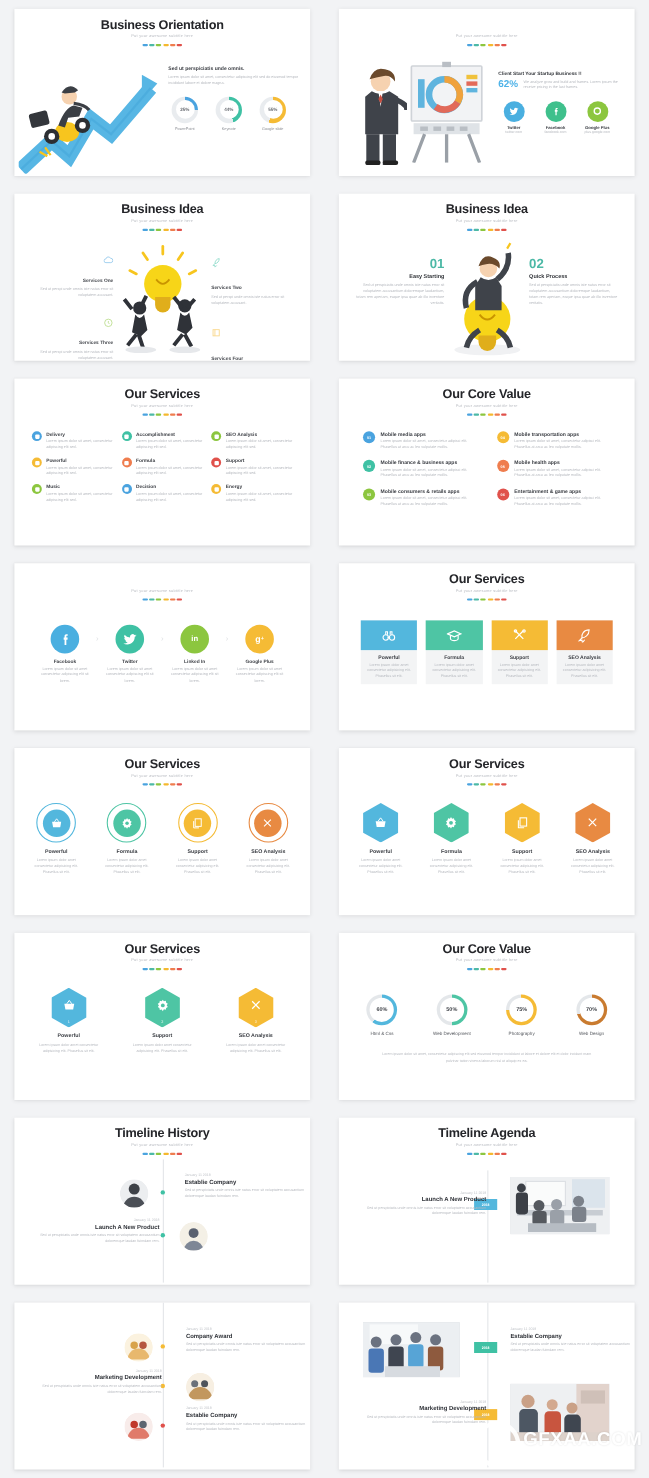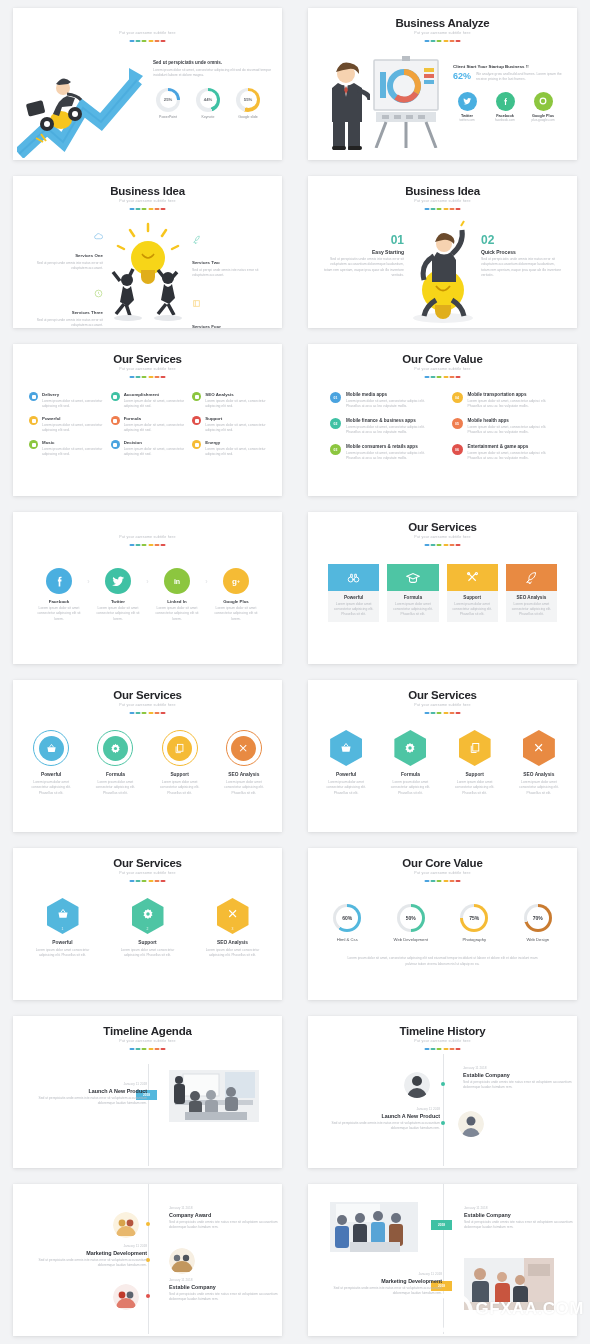--- a/index.html
+++ b/index.html
@@ -151,20 +151,21 @@
   .wm-txt{font-size:17px;font-weight:bold;color:#ffffff;line-height:1;letter-spacing:.5px;text-shadow:0 0 2px rgba(0,0,0,.12);}
   .wm-sub{font-size:6px;color:#ffffff;letter-spacing:5px;text-align:center;margin-top:1px;}
 </style>
 </head>
 <body>
 
 <div class="sheet">
 
   <div class="cell">
     <div class="slide">
+      <div class="s-title">Business Orientation</div>
       <div class="s-sub">Put your awesome subtitle here</div>
       <div class="divider">
         <i style="background:#4aa3df"></i>
           <i style="background:#4cb9a6"></i>
           <i style="background:#8cc63f"></i>
           <i style="background:#f5b82e"></i>
           <i style="background:#ef7d4e"></i>
           <i style="background:#e0514b"></i>
       </div>
       <svg class="s1-art" viewBox="0 0 128 108">
@@ -205,21 +206,20 @@
               </div>
             <div class="ring-lbl">Google slide</div>
           </div>
         </div>
       </div>
     </div>
   </div>
 
   <div class="cell">
     <div class="slide">
-      <div class="s-title">Business Analyze</div>
       <div class="s-sub">Put your awesome subtitle here</div>
       <div class="divider">
         <i style="background:#4aa3df"></i>
           <i style="background:#4cb9a6"></i>
           <i style="background:#8cc63f"></i>
           <i style="background:#f5b82e"></i>
           <i style="background:#ef7d4e"></i>
           <i style="background:#e0514b"></i>
       </div>
       <svg class="s2-man" viewBox="0 0 40 90">
@@ -873,20 +873,62 @@
             </div>
           <div class="t">Web Design</div>
         </div>
       </div>
       <div class="s12-foot">Lorem ipsum dolor sit amet, consectetur adipiscing elit sed eiusmod tempor incididunt ut labore et dolore elit et dolor incidunt mam pulvinar tation viverra laborum nisl ut aliquip ex ea.</div>
     </div>
   </div>
 
   <div class="cell">
     <div class="slide">
+      <div class="s-title">Timeline History</div>
+      <div class="s-sub">Put your awesome subtitle here</div>
+      <div class="divider">
+        <i style="background:#4aa3df"></i>
+          <i style="background:#4cb9a6"></i>
+          <i style="background:#8cc63f"></i>
+          <i style="background:#f5b82e"></i>
+          <i style="background:#ef7d4e"></i>
+          <i style="background:#e0514b"></i>
+      </div>
+      <div class="tl-line"></div>
+      <div class="tl-dot" style="top:68px;background:#3fc1a4"></div>
+      <div class="tl-dot" style="top:107px;background:#3fc1a4"></div>
+      <div class="avatar" style="left:96px;top:56px;">
+        <svg viewBox="0 0 26 26" width="26" height="26">
+            <circle cx="13" cy="13" r="13" fill="#eceef0"></circle>
+            <circle cx="13" cy="9" r="5" fill="#3e4248"></circle>
+            <path d="M3 26a10 10 0 0 1 20 0z" fill="#4b4f56"></path>
+          </svg>
+      </div>
+      <div class="tl-box" style="left:155px;top:50px;">
+        <div class="tl-date">January 11 2018</div>
+        <div class="tl-h">Establie Company</div>
+        <div class="tl-b">Sed ut perspiciatis unde omnis iste natus error sit voluptatem accusantium doloremque laudan fuimdam rem.</div>
+      </div>
+      <div class="avatar" style="left:150px;top:95px;">
+        <svg viewBox="0 0 26 26" width="26" height="26">
+            <circle cx="13" cy="13" r="13" fill="#f4f0e6"></circle>
+            <circle cx="13" cy="10" r="4.5" fill="#5a6170"></circle>
+            <path d="M4 26a9 9 0 0 1 18 0z" fill="#7e8796"></path>
+          </svg>
+      </div>
+      <div class="tl-box" style="left:20px;top:91px;text-align:right;">
+        <div class="tl-date">January 11 2018</div>
+        <div class="tl-h">Launch A New Product</div>
+        <div class="tl-b">Sed ut perspiciatis unde omnis iste natus error sit voluptatem accusantium doloremque laudan fuimdam rem.</div>
+      </div>
+    </div>
+  </div>
+
+  <div class="cell">
+    <div class="slide">
       <div class="s-title">Timeline Agenda</div>
       <div class="s-sub">Put your awesome subtitle here</div>
       <div class="divider">
         <i style="background:#4aa3df"></i>
           <i style="background:#4cb9a6"></i>
           <i style="background:#8cc63f"></i>
           <i style="background:#f5b82e"></i>
           <i style="background:#ef7d4e"></i>
           <i style="background:#e0514b"></i>
       </div>
@@ -920,62 +962,20 @@
               <rect x="5" y="14" width="11" height="20" rx="3"></rect>
             </g>
           <rect x="16" y="42" width="62" height="8" fill="#b6bcc3"></rect>
         </svg>
       </div>
     </div>
   </div>
 
   <div class="cell">
     <div class="slide">
-      <div class="s-title">Timeline History</div>
-      <div class="s-sub">Put your awesome subtitle here</div>
-      <div class="divider">
-        <i style="background:#4aa3df"></i>
-          <i style="background:#4cb9a6"></i>
-          <i style="background:#8cc63f"></i>
-          <i style="background:#f5b82e"></i>
-          <i style="background:#ef7d4e"></i>
-          <i style="background:#e0514b"></i>
-      </div>
-      <div class="tl-line"></div>
-      <div class="tl-dot" style="top:68px;background:#3fc1a4"></div>
-      <div class="tl-dot" style="top:107px;background:#3fc1a4"></div>
-      <div class="avatar" style="left:96px;top:56px;">
-        <svg viewBox="0 0 26 26" width="26" height="26">
-            <circle cx="13" cy="13" r="13" fill="#eceef0"></circle>
-            <circle cx="13" cy="9" r="5" fill="#3e4248"></circle>
-            <path d="M3 26a10 10 0 0 1 20 0z" fill="#4b4f56"></path>
-          </svg>
-      </div>
-      <div class="tl-box" style="left:155px;top:50px;">
-        <div class="tl-date">January 11 2018</div>
-        <div class="tl-h">Establie Company</div>
-        <div class="tl-b">Sed ut perspiciatis unde omnis iste natus error sit voluptatem accusantium doloremque laudan fuimdam rem.</div>
-      </div>
-      <div class="avatar" style="left:150px;top:95px;">
-        <svg viewBox="0 0 26 26" width="26" height="26">
-            <circle cx="13" cy="13" r="13" fill="#f4f0e6"></circle>
-            <circle cx="13" cy="10" r="4.5" fill="#5a6170"></circle>
-            <path d="M4 26a9 9 0 0 1 18 0z" fill="#7e8796"></path>
-          </svg>
-      </div>
-      <div class="tl-box" style="left:20px;top:91px;text-align:right;">
-        <div class="tl-date">January 11 2018</div>
-        <div class="tl-h">Launch A New Product</div>
-        <div class="tl-b">Sed ut perspiciatis unde omnis iste natus error sit voluptatem accusantium doloremque laudan fuimdam rem.</div>
-      </div>
-    </div>
-  </div>
-
-  <div class="cell">
-    <div class="slide">
       <div class="tl-line" style="top:0;"></div>
       <div class="tl-dot" style="top:40px;background:#f5bb35"></div>
       <div class="tl-dot" style="top:76px;background:#f5bb35"></div>
       <div class="tl-dot" style="top:112px;background:#e0514b"></div>
       <div class="avatar" style="left:100px;top:28px;">
         <svg viewBox="0 0 26 26" width="26" height="26">
             <circle cx="13" cy="13" r="13" fill="#fbf2df"></circle>
             <circle cx="9" cy="11" r="3.4" fill="#d8a34a"></circle>
             <circle cx="17" cy="11" r="3.4" fill="#b5563f"></circle>
             <path d="M3 24a7 7 0 0 1 20 0z" fill="#e8b86d"></path>

